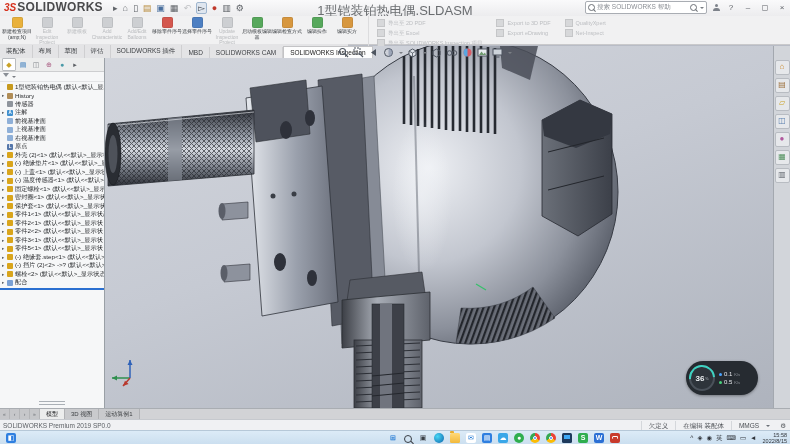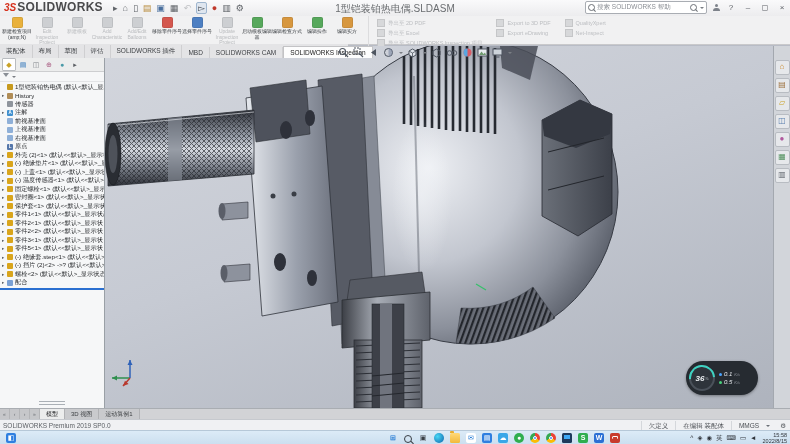--- a/index.html
+++ b/index.html
@@ -12,21 +12,21 @@
   #titlebar{left:0;top:0;width:790px;height:16px;background:linear-gradient(#fafafb,#ececee);
             border-bottom:1px solid #d2d2d4;display:flex;}
   .logo{display:flex;align-items:baseline;margin-left:4px;white-space:nowrap;}
   .logo .l3s{color:#d6301c;font-weight:bold;font-style:italic;font-size:10px;}
   .logo .lw{color:#4a4a4c;font-weight:bold;font-size:12px;letter-spacing:.3px;margin-left:1px;}
   .qa{display:flex;align-items:center;margin-left:10px;gap:5px;}
   .qab{display:flex;align-items:center;color:#5f6368;font-size:9px;line-height:10px;}
   .qab.off{color:#c0c2c5;}
   .qab.pressed{background:#dfe6ef;border:1px solid #9fb6cf;border-radius:2px;padding:0 1px;}
   .car{width:0;height:0;border:2px solid transparent;border-top-color:#7a7e84;margin-left:1px;transform:translateY(1px);}
-  #doc-title{left:50%;top:2px;transform:translateX(-50%);font-size:10px;color:#6a6d70;white-space:nowrap;}
+  #doc-title{left:50%;top:2px;transform:translateX(-50%);font-size:13px;color:#6a6d70;white-space:nowrap;}
   .tb-right{position:absolute;right:2px;top:1px;display:flex;align-items:center;gap:5px;}
   .searchbox{display:flex;align-items:center;width:116px;height:11px;background:#fff;border:1px solid #a9adb3;
              border-radius:2px;padding:0 2px;gap:2px;}
   .searchbox .ph{font-size:6.5px;color:#8a8e94;white-space:nowrap;overflow:hidden;flex:1;}
   .mag{width:5px;height:5px;border:1px solid #6d7177;border-radius:50%;position:relative;flex:none;}
   .mag::after{content:"";position:absolute;width:3px;height:1px;background:#6d7177;transform:rotate(45deg);
               left:4px;top:5px;}
   .person{width:8px;height:8px;position:relative;}
   .person::before{content:"";position:absolute;width:3px;height:3px;border-radius:50%;background:#7d828a;left:2.5px;top:0;}
   .person::after{content:"";position:absolute;width:7px;height:3.5px;border-radius:4px 4px 0 0;background:#7d828a;left:.5px;top:4px;}
@@ -53,21 +53,21 @@
 
   
   #viewport{left:104px;top:46px;width:669px;height:362px;
             background:linear-gradient(160deg,#d3d6dd 0%,#c6cad3 45%,#aeb3bd 100%);overflow:hidden;}
   #model-svg{position:absolute;left:0;top:0;}
   #headsup{left:338px;top:46px;height:13px;display:flex;align-items:center;gap:4px;z-index:6;}
   .hub{display:flex;align-items:center;}
   #triad{left:106px;top:352px;z-index:6;}
   
   #gauge{left:686px;top:361px;width:72px;height:34px;background:#262b31;border-radius:17px;z-index:6;
-         display:flex;align-items:center;box-shadow:0 1px 3px rgba(0,0,0,.35);font-style:italic;}
+         display:flex;align-items:center;box-shadow:0 1px 3px rgba(0,0,0,.35);}
   .gcirc{position:relative;width:26px;height:26px;margin-left:3px;border-radius:50%;background:#2e343b;
          border:2px solid #4a515a;box-sizing:border-box;display:flex;align-items:center;justify-content:center;}
   .garc{position:absolute;left:-2px;top:-2px;width:26px;height:26px;border-radius:50%;box-sizing:border-box;
         border:2px solid transparent;border-top-color:#3ed3c2;border-left-color:#3ed3c2;transform:rotate(40deg);}
   .gp{color:#eef1f4;font-size:8px;font-weight:bold;}
   .gs{color:#aeb4bb;font-size:4px;margin-left:.5px;}
   .grows{display:flex;flex-direction:column;gap:2px;margin-left:4px;}
   .grow{display:flex;align-items:center;gap:2px;}
   .gdot{width:3px;height:3px;border-radius:50%;}
   .gdot.up{background:#4aa3ff;} .gdot.dn{background:#49d17c;}

